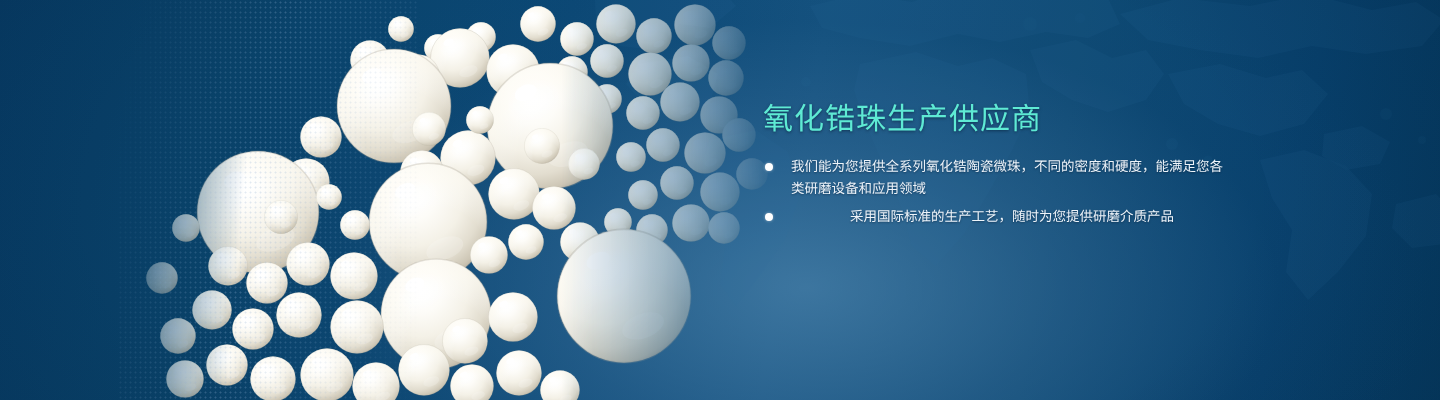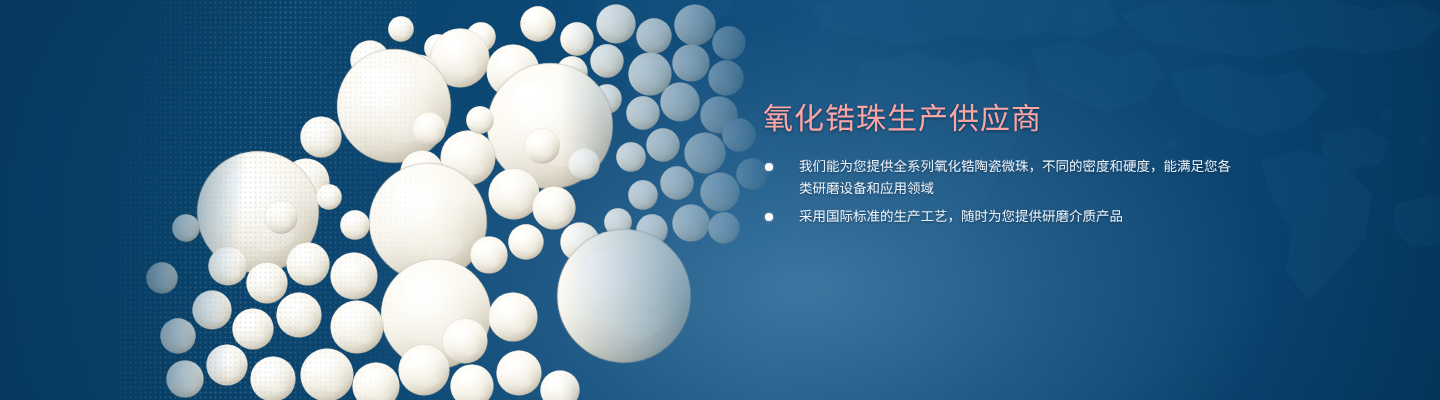--- a/index.html
+++ b/index.html
@@ -96,50 +96,50 @@
     left: 763px;
     top: 104px;
     width: 470px;
   }
   .headline {
     margin: 0 0 22px 0;
     font-size: 30px;
     line-height: 1.0;
     font-weight: 400;
     letter-spacing: 1px;
-    color: #fca5a5;
+    color: #5eead4;
     text-shadow: 0 1px 3px rgba(0,20,40,0.55);
     white-space: nowrap;
   }
   .bullets {
     list-style: none;
     margin: 0;
     padding: 0;
   }
   .bullet {
     position: relative;
     padding-left: 28px;
     margin-bottom: 6px;
     font-size: 13.5px;
     line-height: 22px;
     color: #eef4fa;
     text-shadow: 0 1px 2px rgba(0,20,40,0.45);
   }
-  .bullet:last-child { margin-bottom: 0; }
+  .bullet:last-child { margin-bottom: 0; text-align: center; }
   .dot {
     position: absolute;
     left: 2px;
     top: 7px;
     width: 8px;
     height: 8px;
     border-radius: 50%;
     background: #ffffff;
     box-shadow: 0 0 3px rgba(255,255,255,0.45);
   }
-  .bullet-text { display: block; margin-left: 8px; }
+  .bullet-text { display: block; }
 </style>
 </head>
 <body>
 
 <div class="banner">
 
   <div class="bg-base"></div>
 
   <div class="worldmap">
     <svg viewBox="0 0 900 430" xmlns="http://www.w3.org/2000/svg" aria-hidden="true">

